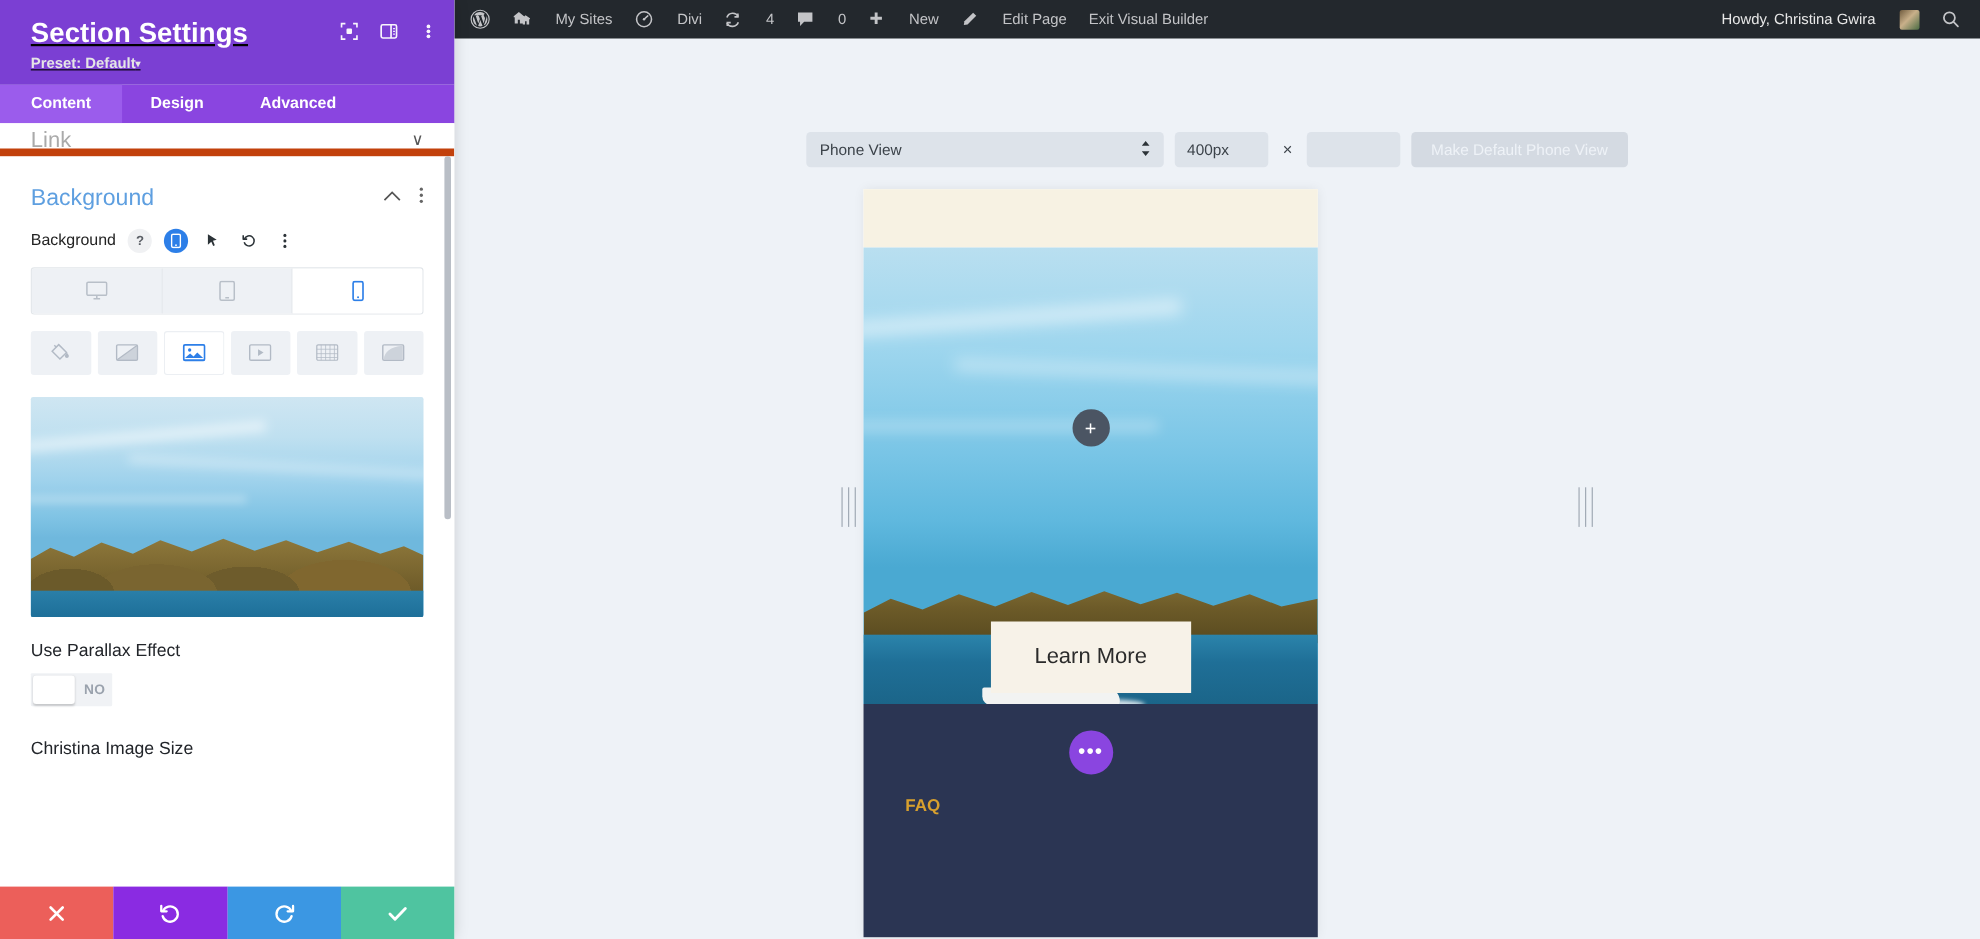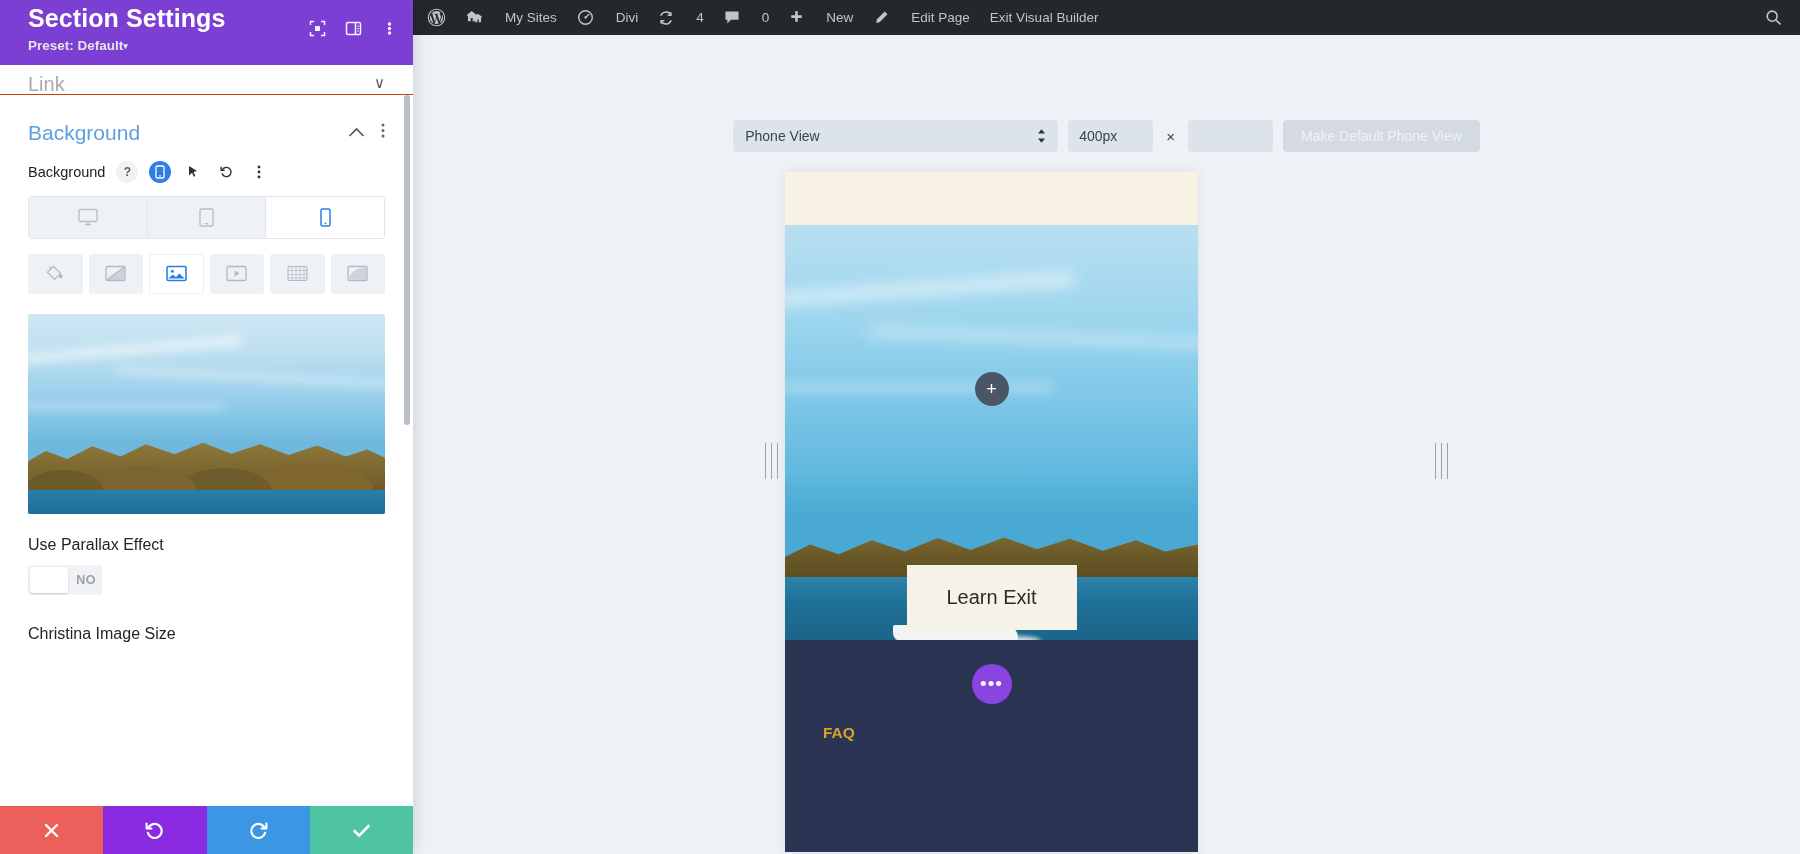--- a/index.html
+++ b/index.html
@@ -16,23 +16,24 @@
   #settings-panel {
     position: absolute; left: 0; top: 0;
     width: 413px; height: 854px;
     background: #fff;
     display: flex; flex-direction: column;
     box-shadow: 0 0 14px rgba(0,0,0,.18);
     z-index: 40;
   }
   .panel-head {
     background: #7b3fd3;
-    padding: 4px 18px 12px 28px;
+    padding: 16px 18px 12px 28px;
     position: relative;
     flex: 0 0 auto;
+    text-decoration: underline;
   }
   .panel-title {
     color: #fff; font-size: 25px; font-weight: 700;
     letter-spacing: .1px; line-height: 1.15;
   }
   .panel-preset {
     color: #e5e5e5; font-size: 13.5px; font-weight: 700;
     margin-top: 5px; cursor: pointer;
   }
   .panel-preset .caret { font-size: 9px; position: relative; top: -1px; }
@@ -64,21 +65,21 @@
 
   .panel-body {
     flex: 1 1 auto; position: relative; overflow: hidden;
     background: #fff;
   }
   .panel-scroll { position: absolute; inset: 0; padding-bottom: 50px; }
 
   .link-row {
     padding: 0 28px; height: 30px;
     display: flex; align-items: center; justify-content: space-between;
-    border-bottom: 1px solid #c2410c;
+    border-bottom: 7px solid #c2410c;
     color: #aaa; font-size: 20px;
     overflow: hidden;
   }
   .link-row .lbl { position: relative; top: 5px; }
   .link-row .chev { color: #555; font-size: 15px; position: relative; top: 4px; }
 
   .sect-head {
     padding: 26px 28px 0 28px;
     display: flex; align-items: center; justify-content: space-between;
   }
@@ -360,20 +361,25 @@
       <div class="hicon" title="more">
         <svg width="5" height="17" viewBox="0 0 5 17" fill="#fff">
           <circle cx="2.5" cy="4" r="1.7"></circle>
             <circle cx="2.5" cy="8.5" r="1.7"></circle>
             <circle cx="2.5" cy="13" r="1.7"></circle>
         </svg>
       </div>
     </div>
   </div>
 
+  <div class="panel-tabs">
+    <div class="panel-tab t0 active">Content</div>
+    <div class="panel-tab t1">Design</div>
+    <div class="panel-tab t2">Advanced</div>
+  </div>
 
   <div class="panel-body">
     <div class="panel-scroll">
 
       <div class="link-row">
         <span class="lbl">Link</span>
         <span class="chev">∨</span>
       </div>
 
       <div class="sect-head">
@@ -575,20 +581,24 @@
   <div class="ab-item">
     <svg width="16" height="16" viewBox="0 0 17 17" fill="#c3c4c7">
         <path d="M12.4 1.6l3 3-8.4 8.4-3.6.6.6-3.6z"></path>
       </svg>
     <span>Edit Page</span>
   </div>
   <div class="ab-item">
     <span>Exit Visual Builder</span>
   </div>
   <div class="ab-spacer"></div>
+  <div class="ab-item" style="color:#e8e8e8;">
+    <span>Howdy, Christina Gwira</span>
+    <span class="ab-avatar"></span>
+  </div>
   <div class="ab-item" style="padding-right:18px;">
     <svg width="17" height="17" viewBox="0 0 18 18" fill="none" stroke="#c3c4c7" stroke-width="1.7">
         <circle cx="7.6" cy="7.6" r="5.3"></circle>
         <path d="M11.6 11.6l4.2 4.2" stroke-linecap="round"></path>
       </svg>
   </div>
 </div>
 
 <div id="canvas">
 
@@ -634,21 +644,21 @@
       <div class="boat">
         <div class="wake"></div>
         <div class="hull"></div>
         <div class="cabin"></div>
         <div class="tower"></div>
       </div>
 
       <div class="pp-plus">+</div>
 
 
-      <div class="pp-btn">Learn Exit</div>
+      <div class="pp-btn">Learn More</div>
     </div>
 
     <div class="pp-dark">
       <div class="pp-dots">•••</div>
       <div class="pp-faq">FAQ</div>
     </div>
   </div>
 </div>
 
 </body></html>

